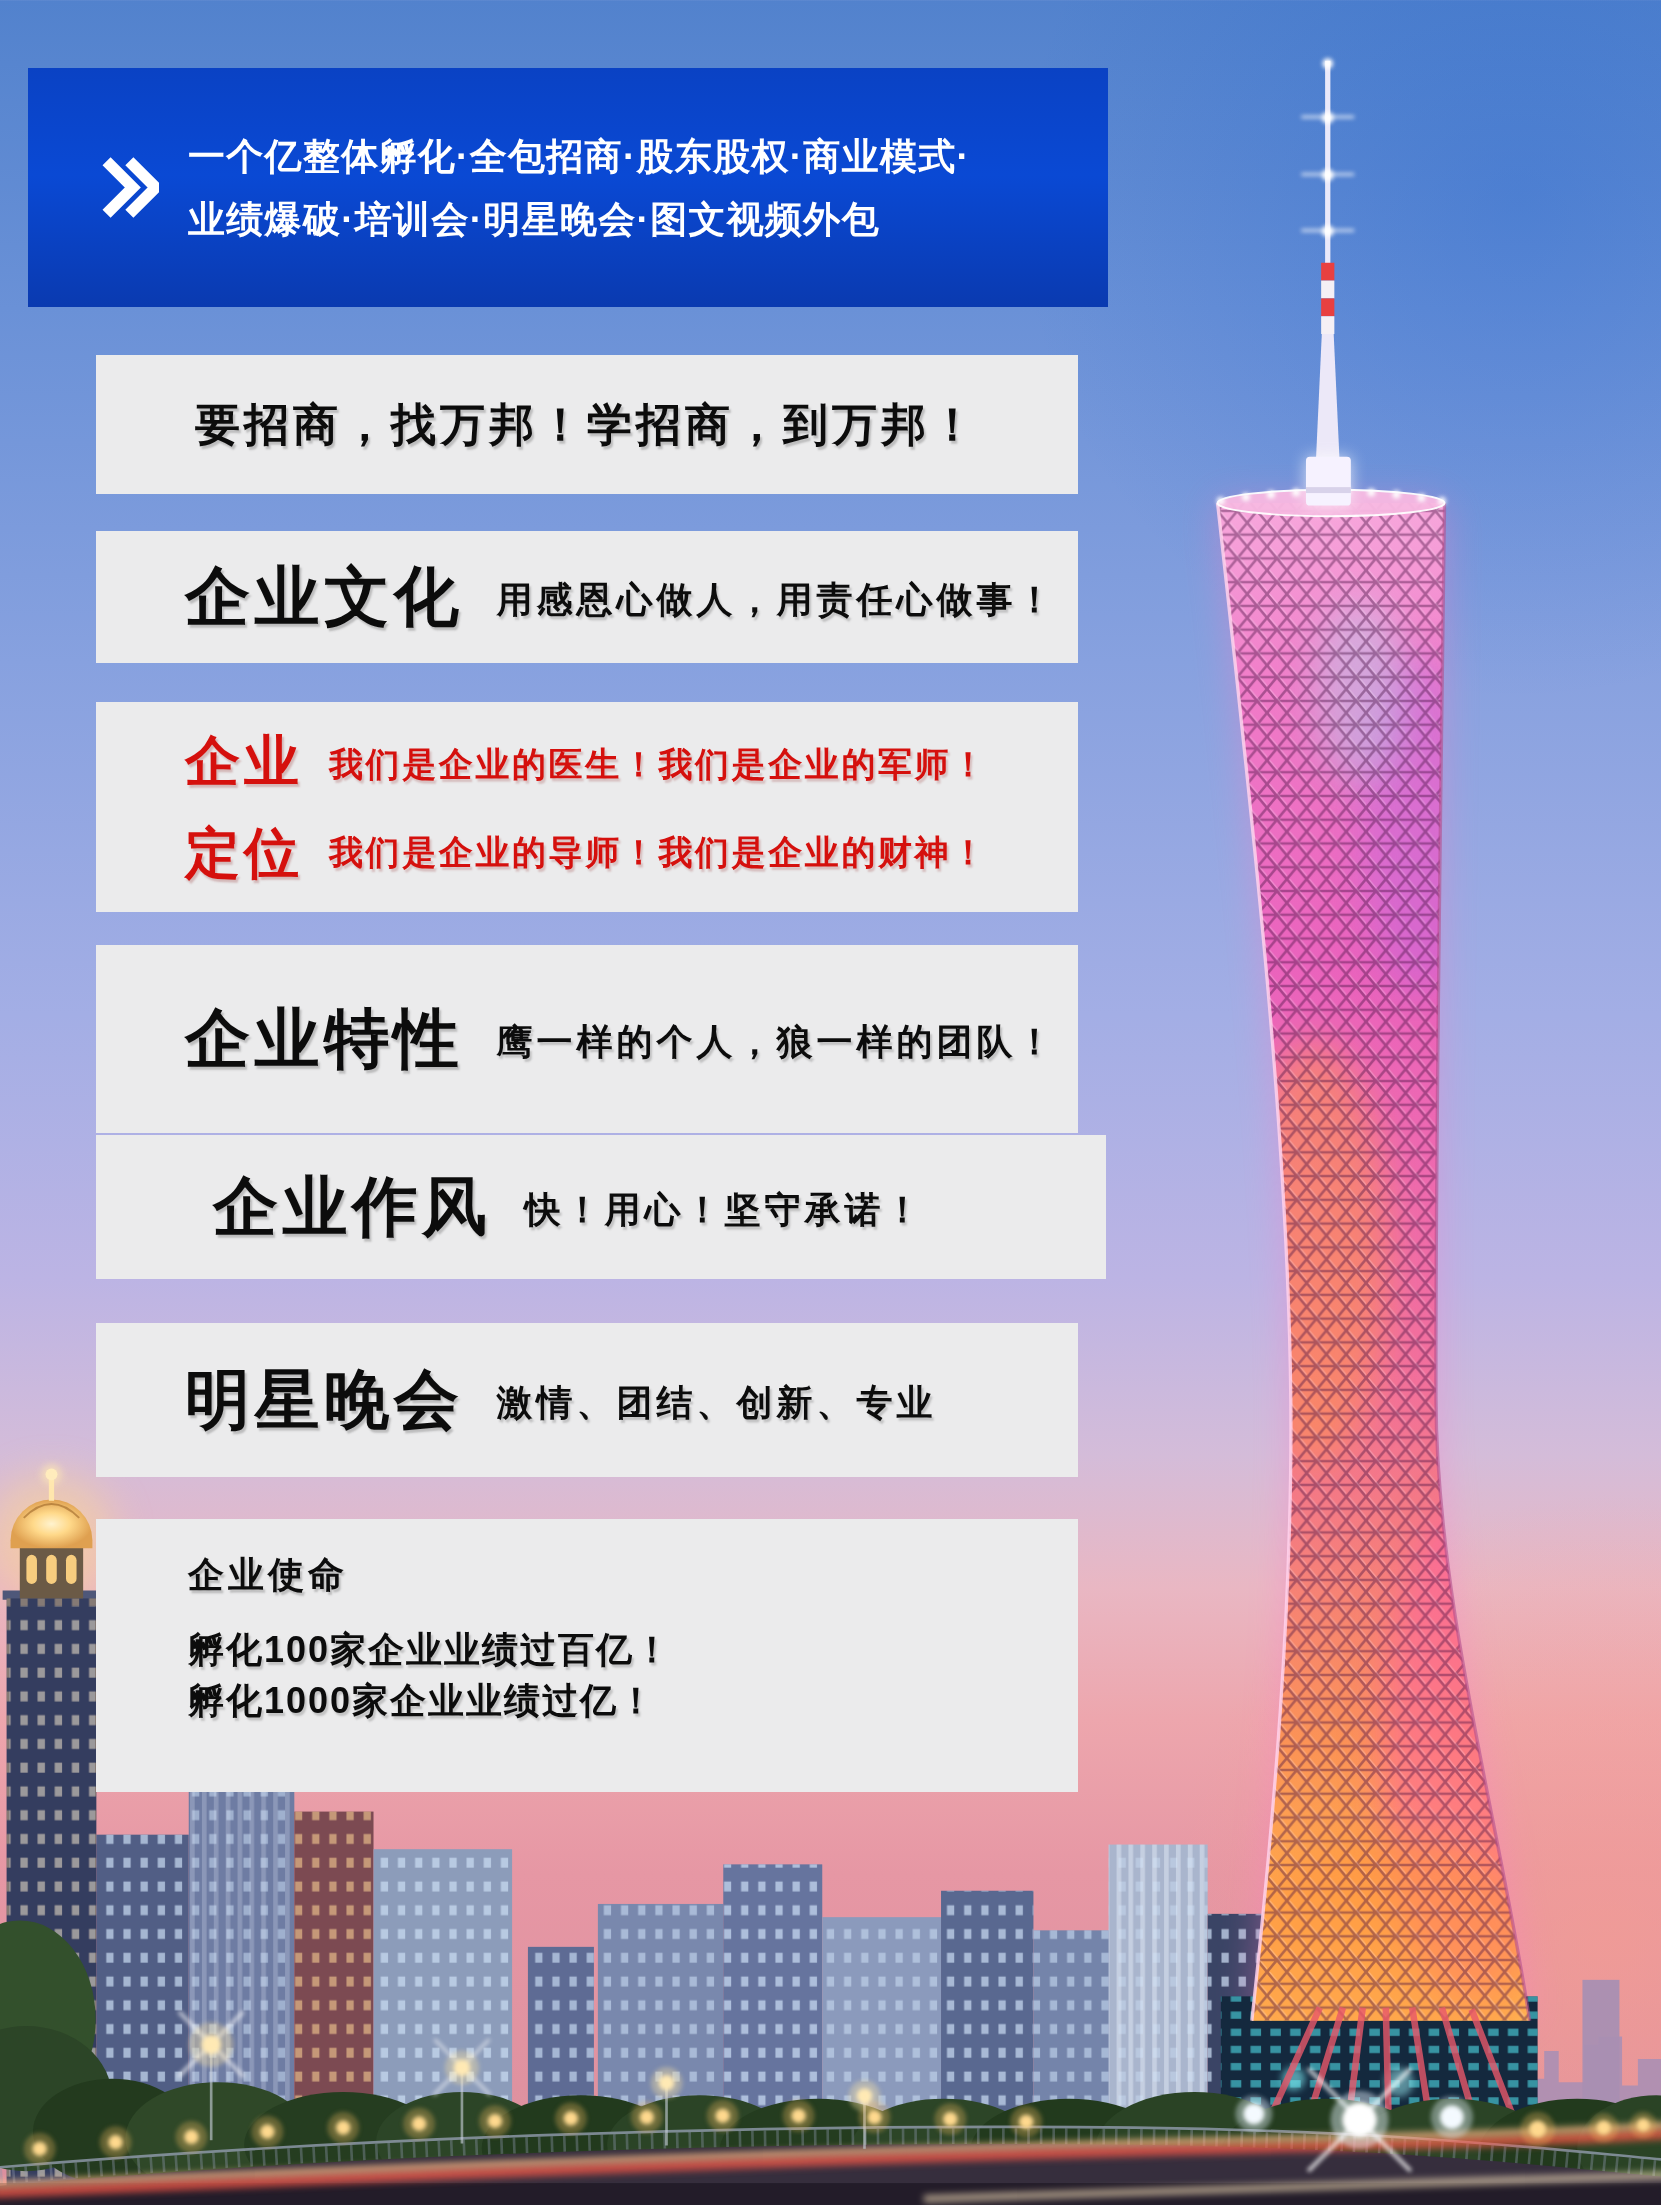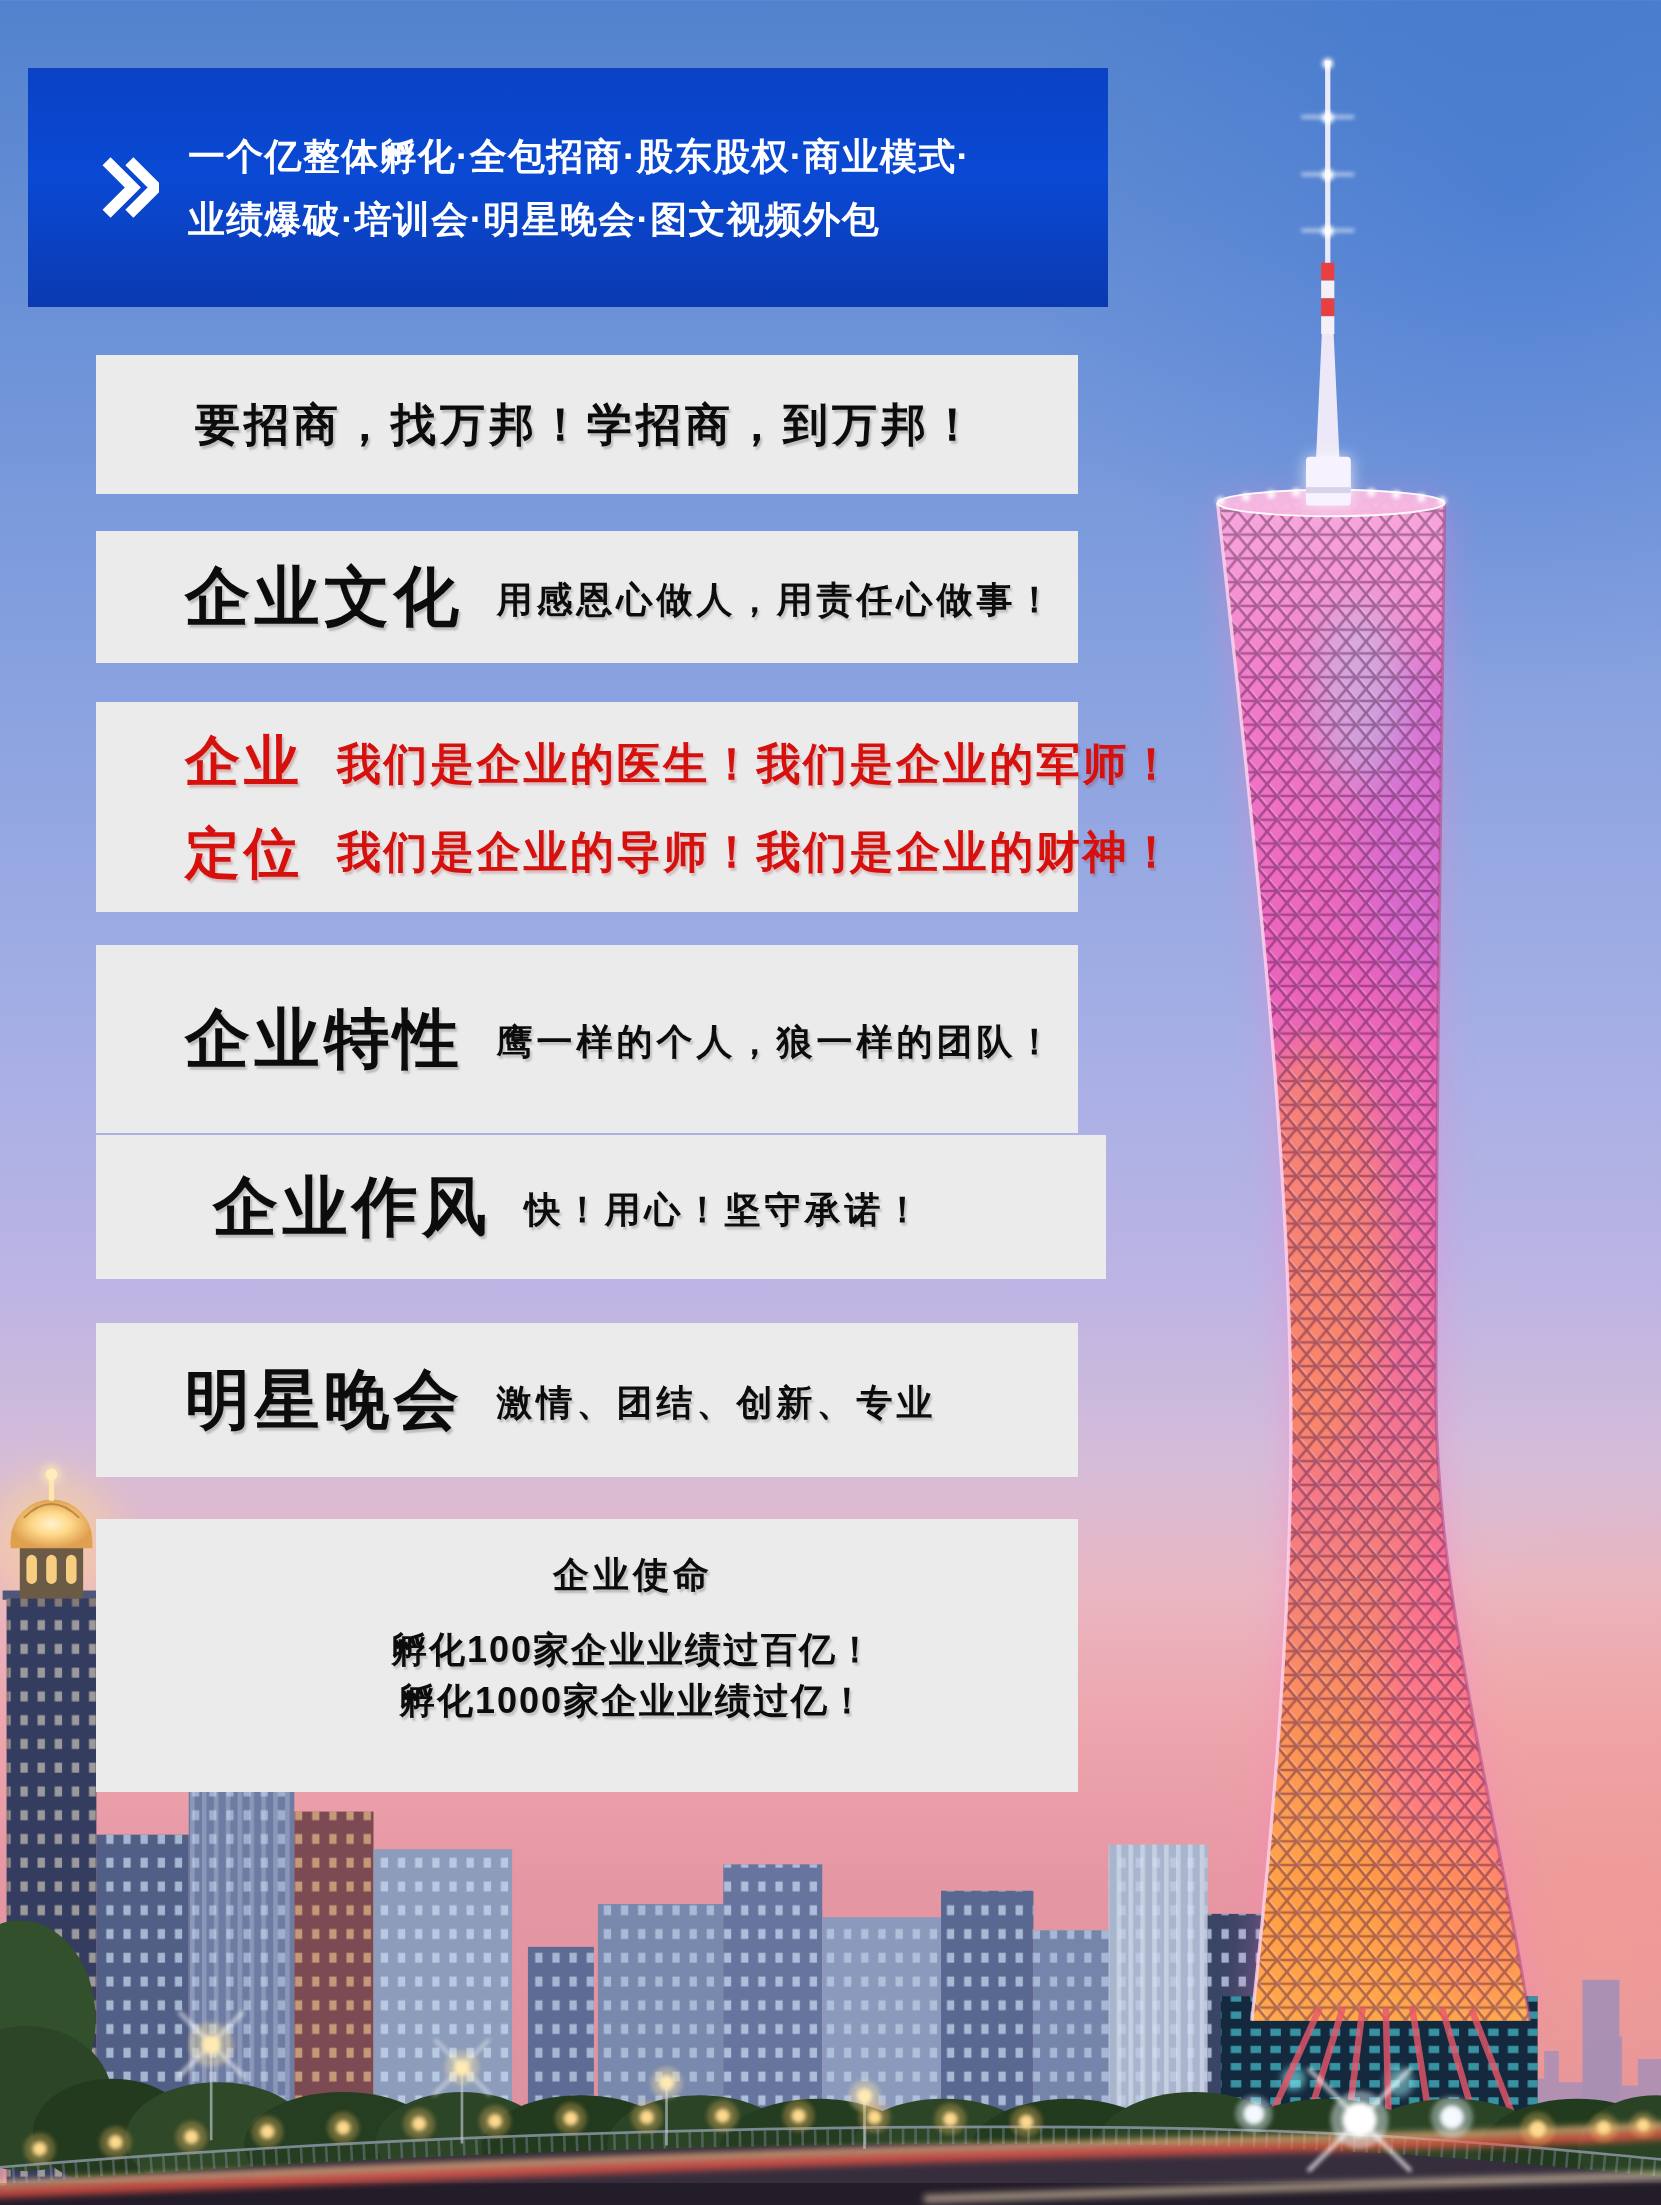--- a/index.html
+++ b/index.html
@@ -19,21 +19,21 @@
     margin-left:28px;
   }
   .banner-inner{display:flex;align-items:center;height:100%;}
   .chev{margin-left:74px;width:57px;height:65px;flex:0 0 auto;}
   .banner-lines{margin-left:29px;}
   .banner-line{
     font-size:37px;font-weight:bold;color:var(--text-white,#fff);
     letter-spacing:1.3px;line-height:63px;white-space:nowrap;
   }
   
-  .panel{position:absolute;left:96px;width:982px;background:var(--panel-bg,#ebebec);z-index:2;text-align:center;}
+  .panel{position:absolute;left:96px;width:982px;background:var(--panel-bg,#ebebec);z-index:2;}
   #p-headline{top:355px;height:139px;}
   #p-culture{top:531px;height:132px;}
   #p-position{top:702px;height:210px;}
   #p-traits{top:945px;height:188px;}
   #p-style{top:1135px;height:144px;padding-left:28px;}
   #p-spirit{top:1323px;height:154px;}
   #p-mission{top:1519px;height:273px;padding:32px 0 0 92px;box-sizing:border-box;}
   .row{height:100%;display:flex;align-items:center;padding-left:89px;box-sizing:border-box;}
   .center-row{justify-content:center;padding-left:0;}
   .headline-text{
@@ -46,21 +46,21 @@
   }
   .sec-text{
     font-size:36px;font-weight:bold;letter-spacing:4px;margin-left:33px;margin-top:6.6px;white-space:nowrap;
     color:var(--text-black,#0c0c0c);text-shadow:2px 2.6px 2px rgba(70,70,70,.25);
   }
   .pos-title{
     font-size:55px;font-weight:bold;line-height:92px;letter-spacing:4px;white-space:nowrap;
     color:var(--accent-red,#d5100d);text-shadow:2px 2.6px 2px rgba(140,30,30,.25);
   }
   .pos-lines{
-    margin-left:34px;margin-top:2.6px;font-size:44px;font-weight:bold;line-height:88px;letter-spacing:2.6px;white-space:nowrap;
+    margin-left:26px;margin-top:2.6px;font-size:34px;font-weight:bold;line-height:88px;letter-spacing:2.6px;white-space:nowrap;
     color:var(--accent-red,#d5100d);text-shadow:2px 2.6px 2px rgba(140,30,30,.22);
   }
   .mission-title{
     font-size:36px;font-weight:bold;letter-spacing:4px;white-space:nowrap;
     color:var(--text-black,#0c0c0c);text-shadow:2px 2.6px 2px rgba(70,70,70,.28);
   }
   .mission-lines{
     margin-top:24px;font-size:36px;line-height:51px;font-weight:bold;letter-spacing:2px;white-space:nowrap;
     color:var(--text-black,#0c0c0c);text-shadow:2px 2.6px 2px rgba(70,70,70,.25);
   }

